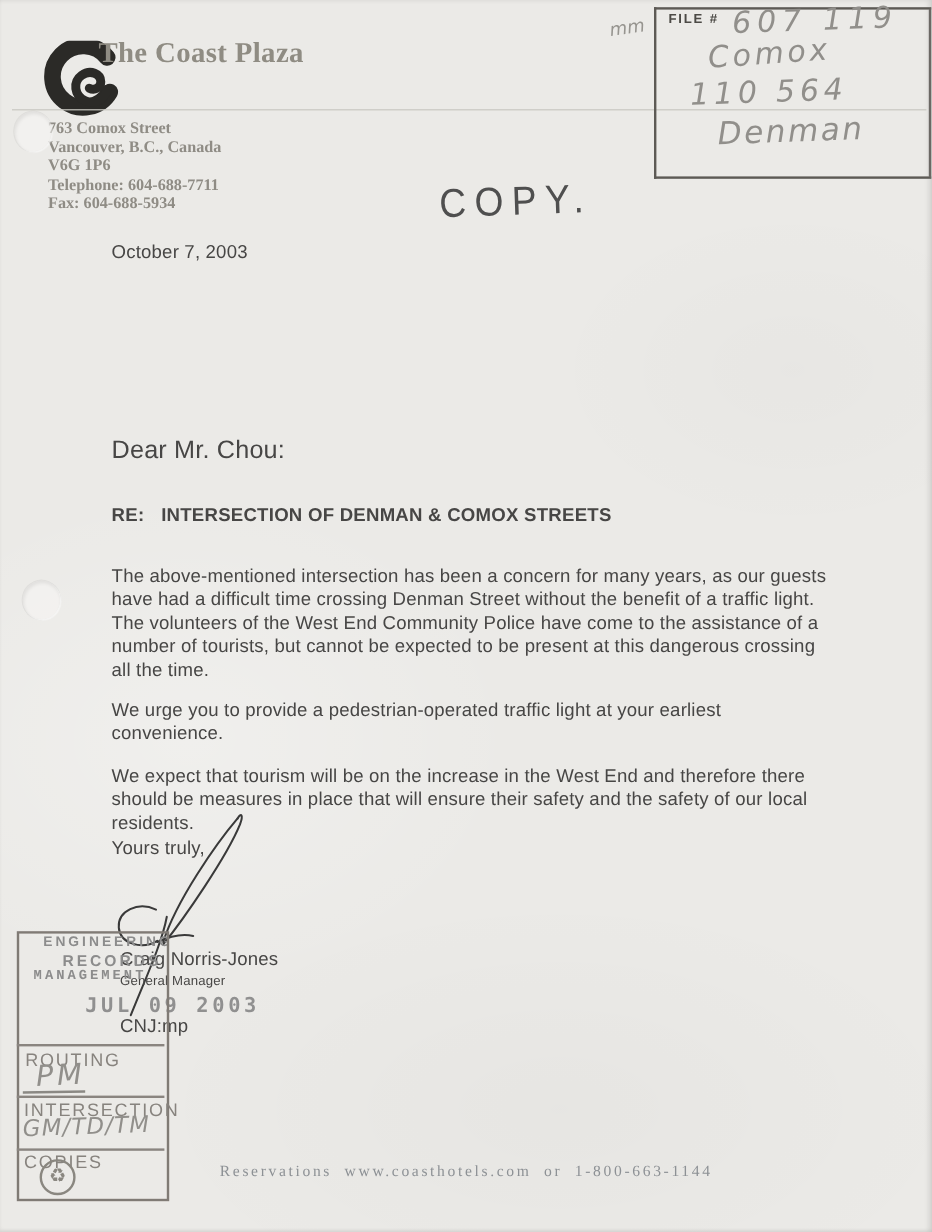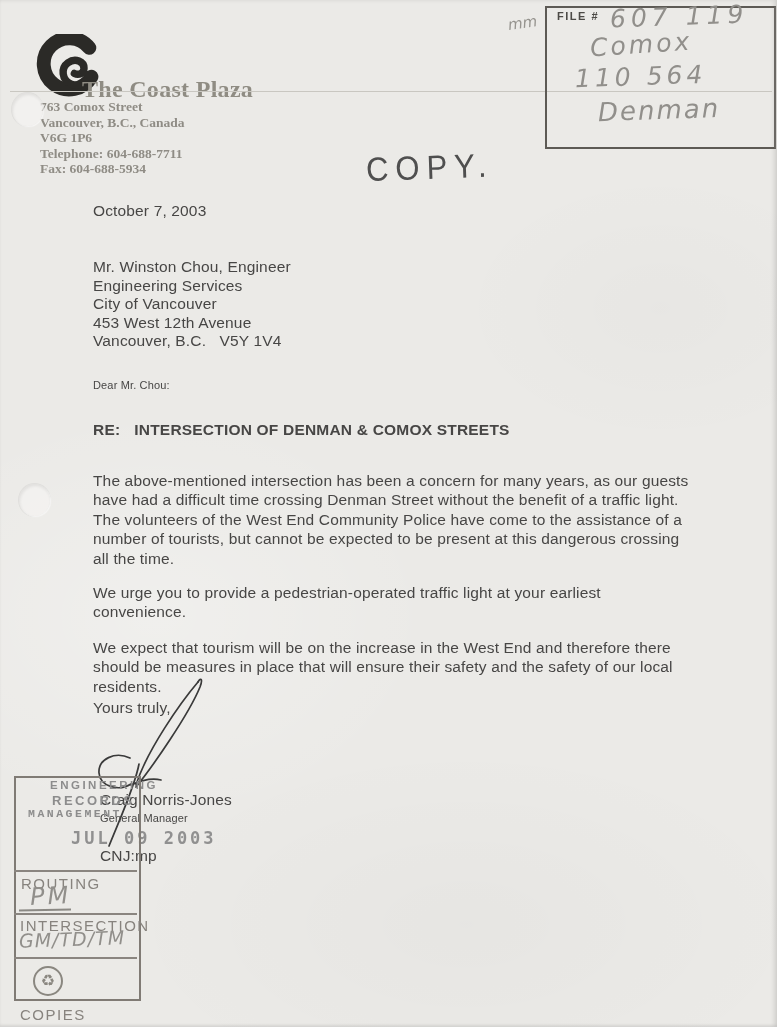--- a/index.html
+++ b/index.html
@@ -16,21 +16,21 @@
       radial-gradient(ellipse 400px 300px at 20% 60%, rgba(255,255,255,0.25), transparent 70%),
       radial-gradient(ellipse 500px 260px at 60% 90%, rgba(0,0,0,0.02), transparent 70%),
       #ebeae7;
     box-shadow:inset -3px 0 4px rgba(0,0,0,0.10), inset 0 -2px 3px rgba(0,0,0,0.05);
   }
   .abs{position:absolute;}
 
   
   .logo-mark{left:36px;top:34px;width:64px;height:64px;}
   .brand{left:82px;top:33px;color:#8f8c83;font-family:"Liberation Serif",serif;font-weight:bold;line-height:1.02;}
-  .brand .l1{font-size:24px;letter-spacing:0.3px;margin-top:44px;}
+  .brand .l1{font-size:24px;letter-spacing:0.3px;}
   .brand .l2{font-size:23px;letter-spacing:0.3px;}
   .rule{left:10px;top:91px;width:762px;height:1px;background:#c9c7c1;}
   .lh-address{left:40px;top:99px;color:#8f8c85;font-family:"Liberation Serif",serif;font-size:13.5px;line-height:15.5px;font-weight:bold;}
 
   
   .hole{border-radius:50%;background:rgba(246,245,242,0.65);
         box-shadow:inset 1px 2px 3px rgba(0,0,0,0.07), 1px 1px 1px rgba(255,255,255,0.7), 0 0 0 1px rgba(0,0,0,0.05);}
   .hole1{left:12px;top:93px;width:31px;height:33px;}
   .hole2{left:19px;top:484px;width:31px;height:32px;}
 
@@ -45,51 +45,51 @@
   .margin-note{left:508px;top:14px;font-size:15px;transform:rotate(-8deg);color:#96948f;}
 
   
   .copy-stamp{left:366px;top:150px;font-size:31px;color:#4f4f4f;letter-spacing:7px;
               transform:rotate(-2deg) scaleY(1.08);font-weight:400;}
 
   
   .ink{color:#474645;letter-spacing:0.15px;}
   .date{left:93px;top:202px;font-size:15.5px;}
   .recipient{left:93px;top:258px;font-size:15.5px;line-height:18.5px;}
-  .salutation{left:93px;top:379px;font-size:11px;}
+  .salutation{left:93px;top:364px;font-size:21px;}
   .re-line{left:93px;top:421px;font-size:15.5px;font-weight:bold;letter-spacing:0.2px;}
   .re-line .subj{margin-left:14px;}
   .body-par{left:93px;font-size:15.5px;line-height:19.5px;width:605px;}
   .p1{top:455px;}
   .p2{top:567px;}
   .p3{top:622px;}
   .closing{left:93px;top:699px;font-size:15.5px;}
   .signer-name{left:100px;top:791px;font-size:15.5px;}
   .signer-title{left:100px;top:812px;font-size:11px;}
   .ref{left:100px;top:847px;font-size:15.5px;}
   .signature{left:85px;top:646px;width:140px;height:212px;}
 
   
   .stamp-gray{color:#8c8c8c;font-weight:bold;}
-  .rcv1{left:36px;top:779px;font-size:11.5px;letter-spacing:2.5px;margin-left:14px;}
+  .rcv1{left:36px;top:779px;font-size:11.5px;letter-spacing:2.5px;}
   .rcv2{left:52px;top:793px;font-size:13px;letter-spacing:2.5px;}
   .rcv3{left:28px;top:807px;font-size:11.5px;letter-spacing:2.5px;font-family:Liberation Mono, monospace;}
   .rcv-date{left:23px;top:828px;font-size:17px;letter-spacing:3px;color:#909090;
             font-family:"DejaVu Sans Mono",monospace;font-weight:bold;margin-left:48px;}
 
   
   .routing-box{left:14px;top:776px;width:123px;height:221px;border:2px solid #807b75;}
   .sect-line{left:14px;height:1.5px;background:#8a8580;width:123px;}
   .sl1{top:870px;}
   .sl2{top:913px;}
   .sl3{top:957px;}
   .pencil-label{color:#87837e;font-size:15px;letter-spacing:1.5px;font-weight:normal;}
   .routing-label{left:21px;top:875px;}
   .circulating-label{left:20px;top:917px;}
-  .copies-label{left:20px;top:960px;margin-top:46px;}
+  .copies-label{left:20px;top:960px;}
   .routing-val{left:30px;top:882px;font-size:24px;letter-spacing:3px;transform:rotate(-3deg);}
   .routing-underline{left:19px;top:909px;width:52px;height:2px;background:#8b8984;transform:rotate(-1deg);}
   .circulating-val{left:19px;top:928px;font-size:19px;letter-spacing:1px;transform:rotate(-2deg);}
   .recycle{left:33px;top:966px;width:26px;height:26px;border:2px solid #8a8780;border-radius:50%;
            color:#8a8780;font-size:16px;line-height:25px;text-align:center;}
 
   
   .footer{left:0;top:968px;width:777px;text-align:center;
           font-family:"Liberation Serif",serif;font-size:13px;letter-spacing:2.2px;
           word-spacing:5px;color:#8d9195;}
@@ -119,27 +119,20 @@
   <div class="abs filebox-label">FILE #</div>
   <div class="abs hand fb-num">607 119</div>
   <div class="abs hand fb-l2">Comox</div>
   <div class="abs hand fb-l3">110 564</div>
   <div class="abs hand fb-l4">Denman</div>
   <div class="abs hand margin-note">mm</div>
 
   <div class="abs copy-stamp">COPY.</div>
 
   <div class="abs ink date">October 7, 2003</div>
-  <div class="abs ink recipient">
-    <div>Mr. Winston Chou, Engineer</div>
-    <div>Engineering Services</div>
-    <div>City of Vancouver</div>
-    <div>453 West 12th Avenue</div>
-    <div>Vancouver, B.C.&nbsp;&nbsp;&nbsp;V5Y 1V4</div>
-  </div>
   <div class="abs ink salutation">Dear Mr. Chou:</div>
   <div class="abs ink re-line">
     <span>RE:</span><span class="subj">INTERSECTION OF DENMAN &amp; COMOX STREETS</span>
   </div>
   <p class="abs ink body-par p1">The above-mentioned intersection has been a concern for many years, as our guests have had a difficult time crossing Denman Street without the benefit of a traffic light. The volunteers of the West End Community Police have come to the assistance of a number of tourists, but cannot be expected to be present at this dangerous crossing all the time.</p>
   <p class="abs ink body-par p3">We expect that tourism will be on the increase in the West End and therefore there should be measures in place that will ensure their safety and the safety of our local residents.</p>
   <p class="abs ink body-par p2">We urge you to provide a pedestrian-operated traffic light at your earliest convenience.</p>
   <div class="abs ink closing">Yours truly,</div>
 
   <svg class="abs signature" viewBox="0 0 140 212">
@@ -169,14 +162,15 @@
   <div class="abs hand routing-val">PM</div>
   <div class="abs routing-underline"></div>
   <div class="abs pencil-label circulating-label">INTERSECTION</div>
   <div class="abs hand circulating-val">GM/TD/TM</div>
   <div class="abs pencil-label copies-label">COPIES</div>
   <div class="abs recycle">♻</div>
 
   <div class="abs hole hole1"></div>
   <div class="abs hole hole2"></div>
 
+  <div class="abs footer">Reservations www.coasthotels.com or 1-800-663-1144</div>
 
 </div>
 
 </body></html>

